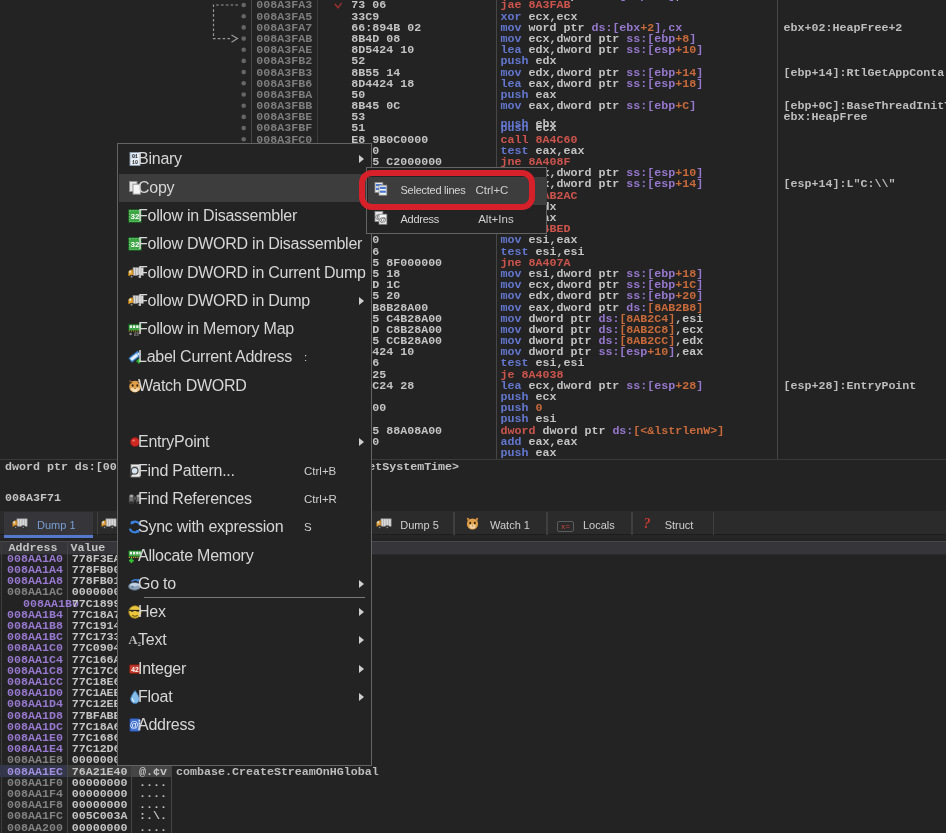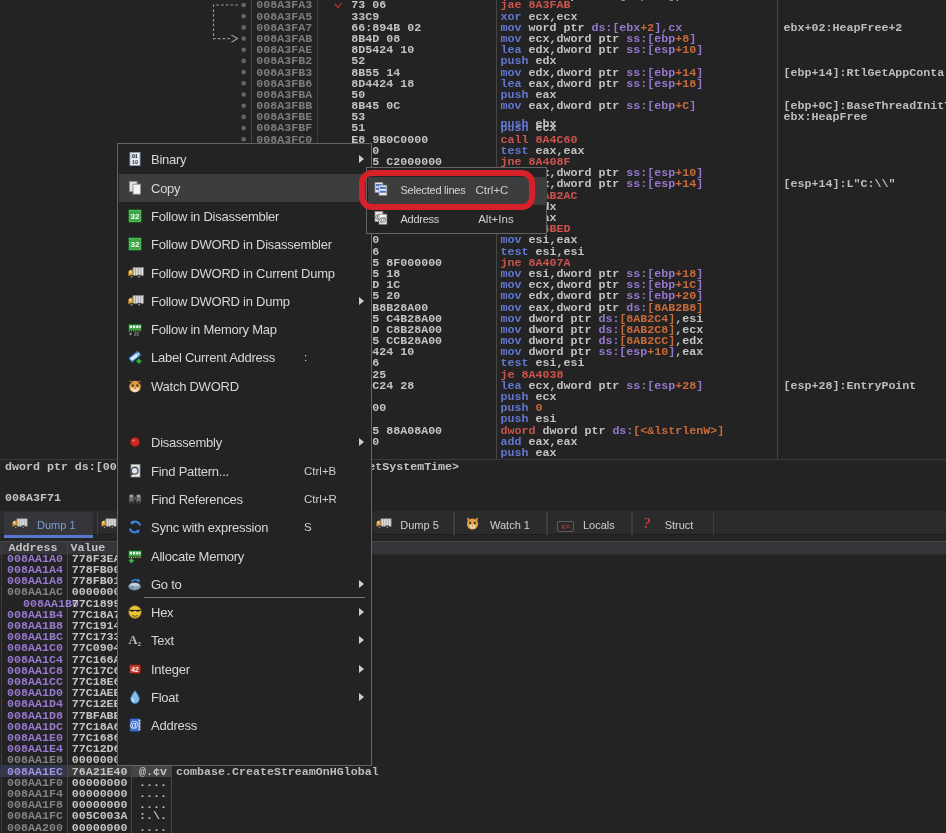--- a/index.html
+++ b/index.html
@@ -2,21 +2,21 @@
 <html><head><meta charset="utf-8"><style>
 *{margin:0;padding:0;box-sizing:border-box}
 html,body{width:946px;height:833px;background:#262626;overflow:hidden}
 body{position:relative;font-family:"Liberation Sans",sans-serif}
 .abs{position:absolute}
 .mono{font-family:"Liberation Mono",monospace;font-size:11.65px;line-height:11.19px;white-space:pre;letter-spacing:0px;font-weight:bold}
 s{text-decoration:none}
 s.m{color:#6377d0} s.r{color:#c3c3c3} s.p{color:#9678cf} s.o{color:#c96a3a} s.x{color:#cd544c}
 .vline{position:absolute;width:1px;background:#474747}
 .mi{position:absolute;left:1px;width:252.5px;height:28.3px}
-.mi .txt{position:absolute;left:32px;top:50%;transform:translateY(-50%);font-size:13px;letter-spacing:-0.25px;color:#d6d6d6;white-space:pre}
+.mi .txt{position:absolute;left:19px;top:50%;transform:translateY(-50%);font-size:16px;letter-spacing:-0.25px;color:#d6d6d6;white-space:pre}
 .mi .sc{position:absolute;left:185px;top:50%;transform:translateY(-50%);font-size:11.5px;color:#cfcfcf}
 .mi svg{position:absolute;left:9px;top:50%;transform:translateY(-50%)}
 .mi .arr{position:absolute;right:7.5px;top:50%;transform:translateY(-50%);width:0;height:0;border-left:5px solid #cfcfcf;border-top:4px solid transparent;border-bottom:4px solid transparent}
 </style></head><body>
 <div class="abs" style="left:0;top:0;width:946px;height:459px;background:#232323;overflow:hidden">
 <div class="vline" style="left:250.5px;top:0;height:459px;background:#474747"></div>
 <div class="vline" style="left:317px;top:0;height:459px;background:#3a3a3a"></div>
 <div class="vline" style="left:496px;top:0;height:459px;background:#474747"></div>
 <div class="vline" style="left:777px;top:0;height:459px;background:#474747"></div>
 <svg class="abs" style="left:0;top:0" width="350" height="459" viewBox="0 0 350 459">
@@ -434,21 +434,21 @@
         <path d="M7,8.9 L6.1,9.9 L7.9,9.9 Z" fill="#6a4216"></path>
       </svg>
 <div class="txt">Watch DWORD</div>
 </div>
 <div class="mi" style="top:284.70px;">
 <svg width="14" height="14" viewBox="0 0 14 14">
         <circle cx="7" cy="7" r="4.6" fill="#cc2a22"></circle>
         <circle cx="7" cy="7" r="4.6" fill="none" stroke="#861713" stroke-width="0.9"></circle>
         <ellipse cx="5.6" cy="5.5" rx="1.5" ry="1.1" fill="#ef8077" opacity="0.85"></ellipse>
       </svg>
-<div class="txt">Disassembly</div>
+<div class="txt">EntryPoint</div>
 <div class="arr"></div>
 </div>
 <div class="mi" style="top:313.00px;">
 <svg width="14" height="14" viewBox="0 0 14 14">
         <rect x="3" y="0.5" width="9" height="12.5" fill="#ededed" stroke="#8f8f8f" stroke-width="0.8"></rect>
         <line x1="4.5" y1="2.5" x2="10.5" y2="2.5" stroke="#b5b5b5" stroke-width="0.8"></line>
         <line x1="4.5" y1="4.3" x2="10.5" y2="4.3" stroke="#b5b5b5" stroke-width="0.8"></line>
         <circle cx="6.6" cy="6.8" r="3.4" fill="#d4e2ee" fill-opacity="0.85" stroke="#4a4a4a" stroke-width="1.2"></circle>
         <line x1="4.2" y1="9.4" x2="1.6" y2="12.4" stroke="#3f3f3f" stroke-width="1.8"></line>
       </svg>

